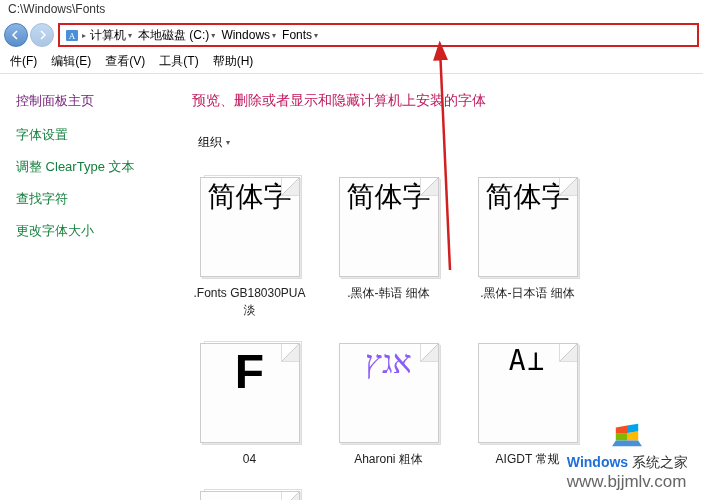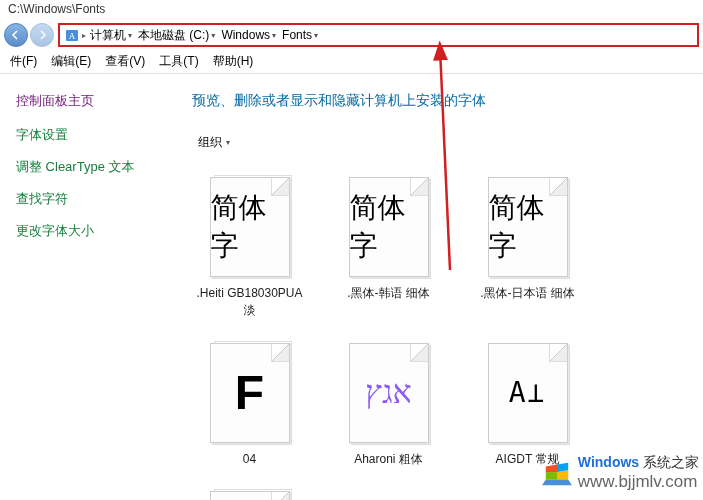--- a/index.html
+++ b/index.html
@@ -19,37 +19,37 @@
     .menubar { height: 24px; display: flex; align-items: center; padding: 0 4px; gap: 2px; border-bottom: 1px solid #e0e0e0; }
     .menu-item { padding: 2px 6px; cursor: pointer; }
     
     .body-area { display: flex; height: calc(100% - 74px); }
     
     .sidebar { width: 180px; padding: 18px 16px; }
     .side-title { color: #701a75; font-size: 13px; margin-bottom: 16px; cursor: pointer; }
     .side-link { color: #15803d; font-size: 13px; margin-bottom: 14px; cursor: pointer; display: block; }
     
     .main { flex: 1; padding: 18px 8px 8px 8px; position: relative; overflow: hidden; }
-    .main-desc { font-size: 14px; color: #0369a1; margin-bottom: 18px; padding-left: 4px; }
+    .main-desc { font-size: 14px; color: #be185d; margin-bottom: 18px; padding-left: 4px; }
     .toolbar { display: flex; align-items: center; padding: 4px; }
     .org-btn { display: flex; align-items: center; gap: 4px; padding: 2px 6px; cursor: pointer; }
     
     .font-grid { display: flex; flex-wrap: wrap; gap: 24px 24px; padding: 20px 4px; }
     .font-item { width: 115px; display: flex; flex-direction: column; align-items: center; gap: 8px; cursor: pointer; }
-    .font-thumb { width: 80px; height: 100px; border: 1px solid #ccc; background: #fdfdfd; display: flex; align-items: center; justify-content: center; font-size: 28px; position: relative; box-shadow: 1px 1px 0 #e8e8e8, 2px 2px 0 #ddd; }
+    .font-thumb { width: 100px; height: 100px; border: 1px solid #ccc; background: #fdfdfd; display: flex; justify-content: center; font-size: 28px; position: relative; box-shadow: 1px 1px 0 #e8e8e8, 2px 2px 0 #ddd; }
     .font-thumb.stack::before { content:""; position:absolute; top:-3px; left:3px; right:-3px; bottom:3px; border:1px solid #ddd; z-index:-1; background:#fff; }
     .font-thumb .fold { position: absolute; top: 0; right: 0; width: 18px; height: 18px; background: linear-gradient(135deg, #fff 48%, #ccc 50%, #eee 52%); border-left: 1px solid #ddd; border-bottom: 1px solid #ddd; }
     .font-label { text-align: center; font-size: 12px; color: #222; line-height: 1.4; max-width: 115px; }
     
     .thumb-hebrew { font-size: 32px; color: #8b5cf6; font-family: serif; }
     .thumb-aigdt { font-size: 28px; letter-spacing: 2px; font-family: monospace; }
     
     .red-arrow { position: absolute; pointer-events: none; z-index: 50; }
     
-    .watermark { position: absolute; right: 4px; bottom: 8px; display: flex; align-items: center; gap: 6px; font-size: 14px; color: #333; z-index: 60; }
+    .watermark { position: absolute; right: 15px; bottom: 8px; display: flex; align-items: center; gap: 6px; font-size: 14px; color: #333; z-index: 60; flex-direction: column; }
     .wm-logo { width: 30px; height: 28px; }
     .wm-text .blue { color: #1e6fd9; font-weight: bold; }
     .wm-sub { font-size: 17px; color: #666; }
   </style>
 </head>
 <body>
 
 <div class="titlebar">C:\Windows\Fonts</div>
 
 <div class="addrbar">
@@ -117,21 +117,21 @@
         <span class="crumb-arrow">▾</span>
       </div>
     </div>
 
     <div class="font-grid">
       <div class="font-item">
         <div class="font-thumb stack">
             <span>简体字</span>
             <span class="fold"></span>
           </div>
-        <div class="font-label">.Heiti GB18030PUA 淡</div>
+        <div class="font-label">.Fonts GB18030PUA 淡</div>
       </div>
       <div class="font-item">
         <div class="font-thumb">
             <span>简体字</span>
             <span class="fold"></span>
           </div>
         <div class="font-label">.黑体-韩语 细体</div>
       </div>
       <div class="font-item">
         <div class="font-thumb">

